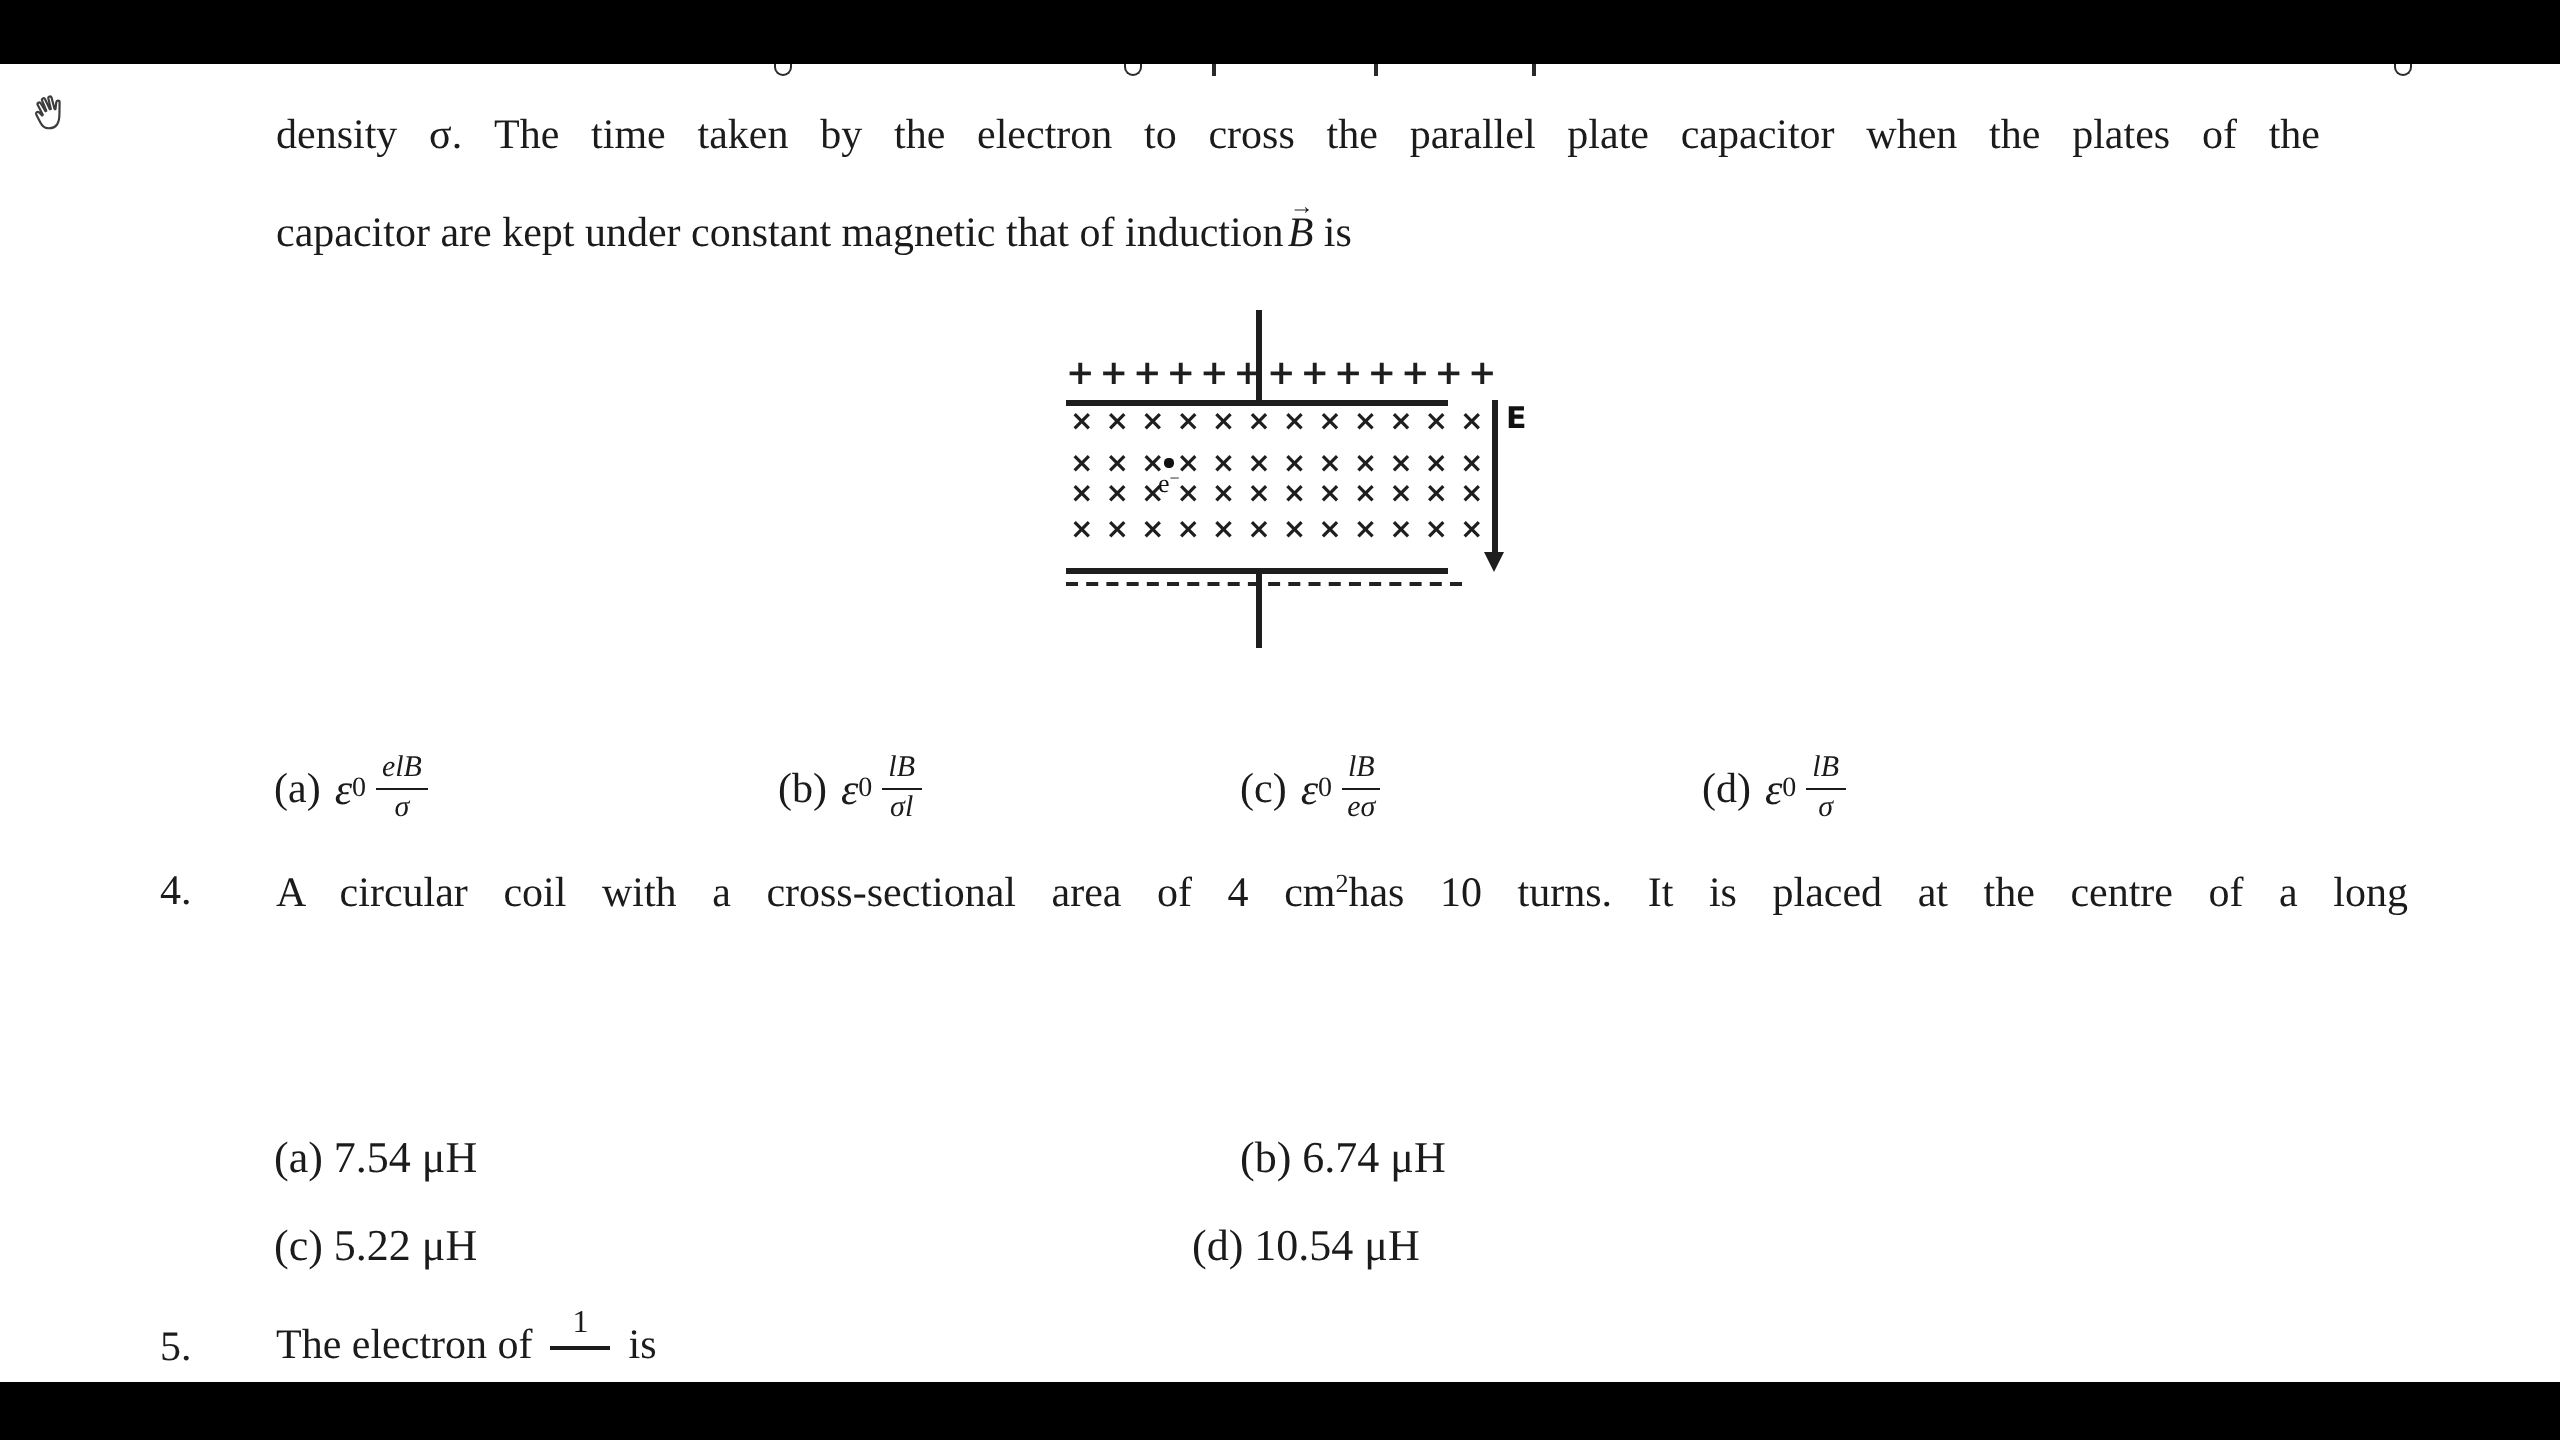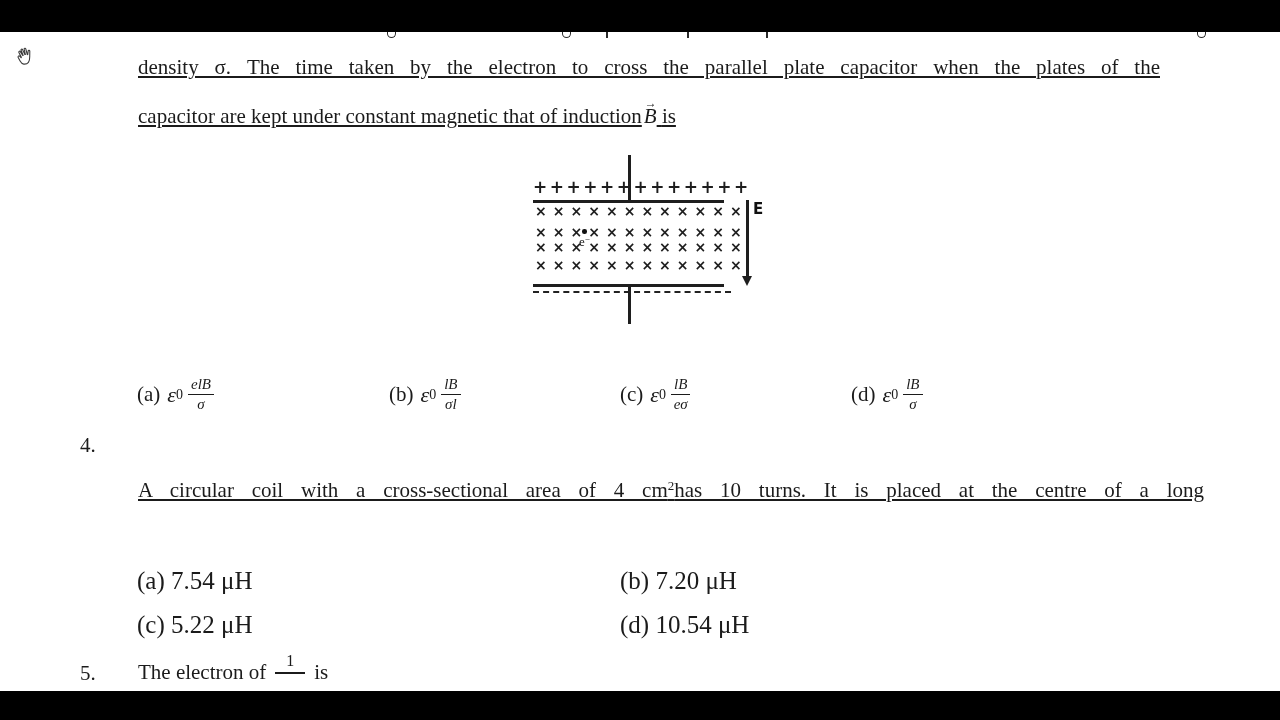--- a/index.html
+++ b/index.html
@@ -14,21 +14,21 @@
   #bar-bottom{top:691px;height:29px;}
 
   
   .frag{position:absolute;top:32px;}
   .frag.loop{width:7px;height:5px;border:1.6px solid #2a2a2a;border-top:none;border-radius:0 0 5px 5px;}
   .frag.stem{width:2.2px;height:6px;background:#2a2a2a;}
 
   
   #hand-cursor{position:absolute;left:15px;top:45px;z-index:30;}
 
-  .doc-line{font-size:21px;line-height:1;white-space:nowrap;text-decoration:underline;}
+  .doc-line{font-size:21px;line-height:1;white-space:nowrap;}
   .just{text-align:justify;text-align-last:justify;white-space:normal;}
 
   #p3{position:absolute;left:138px;top:57px;width:1022px;}
   #p3 .l{height:49px;}
   .sup{font-size:13px;vertical-align:7px;}
   .bvec{position:relative;font-style:italic;display:inline-block;margin-left:2px;}
   .bvec .arr{position:absolute;left:1px;top:-9px;font-size:12px;font-style:normal;letter-spacing:-1px;}
 
   
   #figure{position:absolute;left:533px;top:155px;width:250px;height:170px;}
@@ -58,23 +58,23 @@
   .fopt .lab{font-size:21px;margin-right:7px;}
   .fopt .eps{font-style:italic;font-size:22px;}
   .fopt .epsub{font-size:14px;vertical-align:-5px;margin-right:5px;}
   .frac{display:inline-flex;flex-direction:column;align-items:center;
     font-style:italic;font-size:15px;line-height:1.15;}
   .frac .num{padding:0 3px 1px 3px;border-bottom:1.6px solid #1b1b1b;}
   .frac .den{padding-top:1px;}
 
   
   .qnum{position:absolute;left:80px;font-size:21px;line-height:1;}
-  #q4-body{position:absolute;left:138px;top:435px;width:1066px;margin-top:44px;}
+  #q4-body{position:absolute;left:138px;top:435px;width:1066px;}
   #q4-body .l{height:44px;}
-  .topt{position:absolute;font-size:25px;line-height:1;}
+  .topt{position:absolute;font-size:22px;line-height:1;}
 
   
   #q5-line{position:absolute;left:138px;top:662px;display:flex;align-items:baseline;font-size:21px;line-height:1;}
   #q5-frac{display:inline-flex;flex-direction:column;align-items:center;font-size:16px;line-height:1.1;
     transform:translateY(-13px);margin:0 9px;}
   #q5-frac .num{padding:0 11px 2px 11px;border-bottom:2px solid #1b1b1b;}
   #q5-frac .den{height:20px;}
 </style>
 </head>
 <body>
@@ -160,23 +160,23 @@
         <span class="num">lB</span>
         <span class="den">σ</span>
       </span>
   </div>
 
   <div class="qnum" style="top:435px">4.</div>
   <div id="q4-body">
     <div class="doc-line just l"><span>A circular coil with a cross-sectional area of 4 cm</span><span class="sup">2</span><span>has 10 turns. It is placed at the centre of a long</span></div>
   </div>
   <div class="topt" style="left:137px;top:568px"><span>(a)</span> <span>7.54 μH</span></div>
-  <div class="topt" style="left:620px;top:568px"><span>(b)</span> <span>7.20 μH</span></div>
+  <div class="topt" style="left:620px;top:568px"><span>(b)</span> <span>6.74 μH</span></div>
   <div class="topt" style="left:137px;top:612px"><span>(c)</span> <span>5.22 μH</span></div>
-  <div class="topt" style="left:620px;top:612px"><span>(d)</span> <span>10.54 μH</span></div>
+  <div class="topt" style="left:596px;top:612px"><span>(d)</span> <span>10.54 μH</span></div>
 
   <div class="qnum" style="top:663px">5.</div>
   <div id="q5-line">
     <span>The electron of</span>
     <span id="q5-frac">
         <span class="num">1</span>
         <span class="den"></span>
       </span>
     <span>is</span>
   </div>

